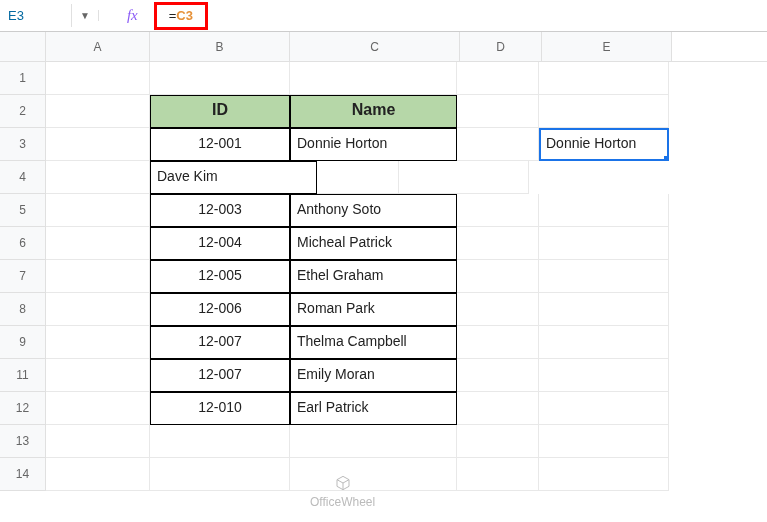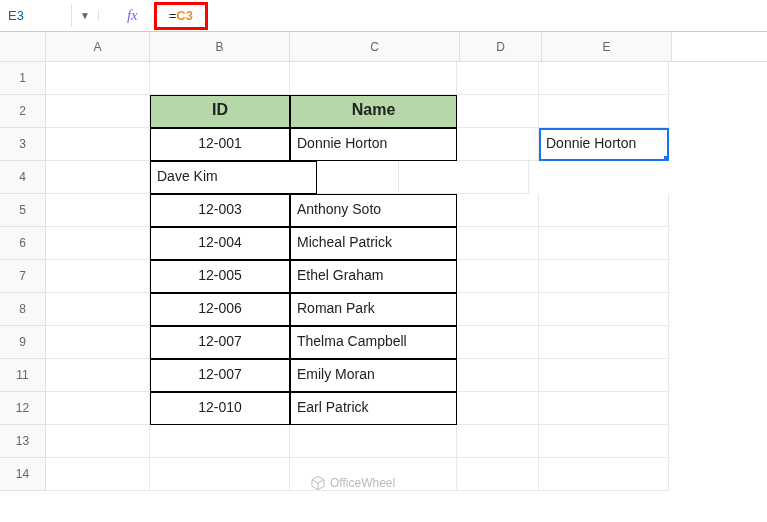--- a/index.html
+++ b/index.html
@@ -145,20 +145,21 @@
     .watermark {
       position: absolute;
       left: 310px;
       top: 443px;
       display: flex;
       align-items: center;
       gap: 4px;
       color: #bbb;
       font-size: 12px;
       z-index: 5;
+      flex-direction: column;
     }
     .watermark svg {
       width: 16px;
       height: 16px;
     }
   </style>
 </head>
 <body>
 
 <div class="formula-bar">

